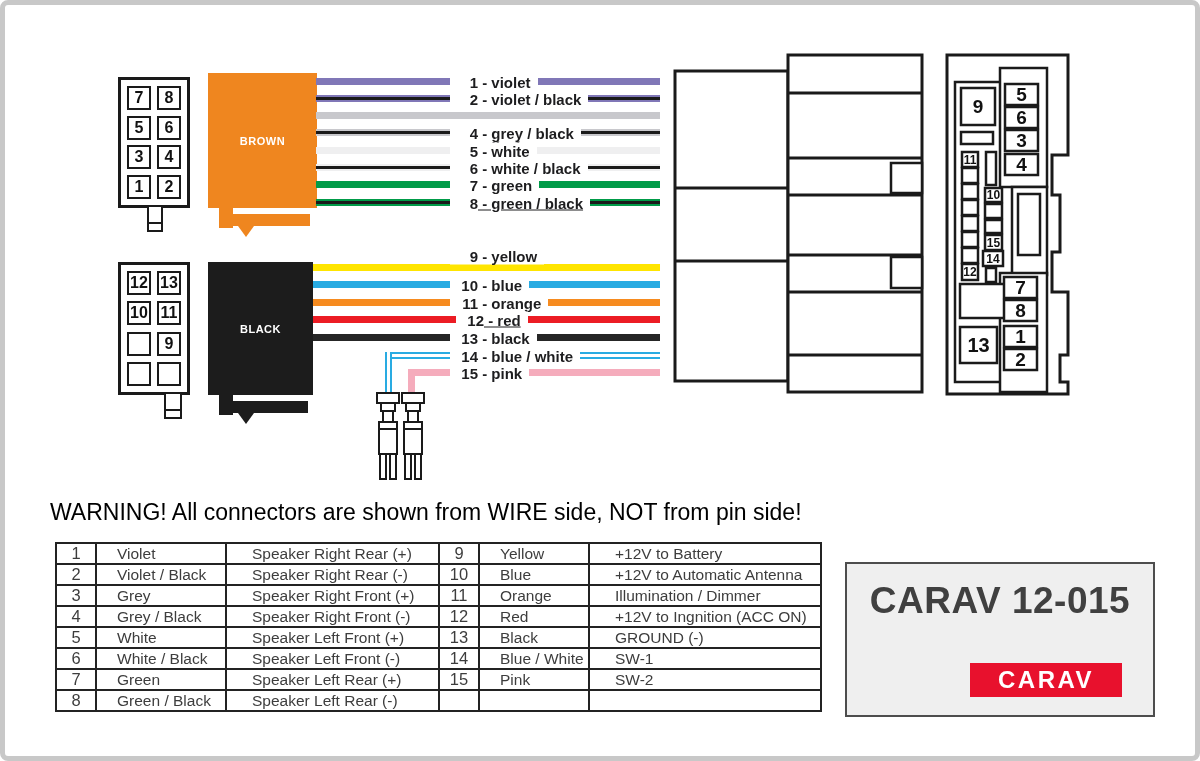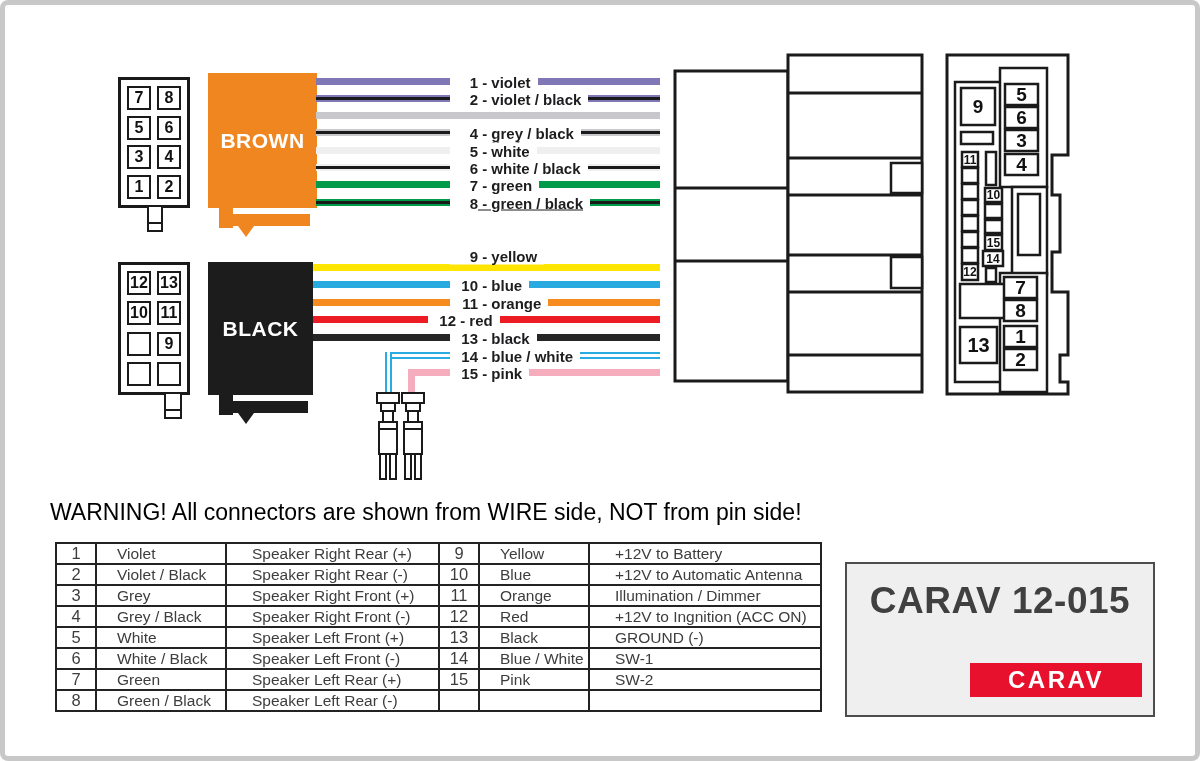--- a/index.html
+++ b/index.html
@@ -11,21 +11,21 @@
   .pin-grid{position:absolute;width:72px;border:3px solid #1a1a1a;background:#fff;
             box-sizing:border-box;display:grid;grid-template-columns:24px 24px;
             column-gap:6px;justify-content:center;align-content:space-evenly;}
   .pin-cell{width:24px;height:24px;border:2px solid #1a1a1a;box-sizing:border-box;
             display:flex;align-items:center;justify-content:center;
             font-weight:bold;font-size:16px;color:#111;background:#fff;}
   .grid-stub{position:absolute;border:2px solid #1a1a1a;background:#fff;box-sizing:border-box;}
   .grid-stub>div{position:absolute;left:-1px;right:-1px;bottom:6px;border-top:2px solid #1a1a1a;}
   
   .block{position:absolute;display:flex;align-items:center;justify-content:center;
-         color:#fff;font-weight:bold;font-size:21px;letter-spacing:.5px;}
+         color:#fff;font-weight:bold;font-size:11px;letter-spacing:.5px;}
   
   .wire{position:absolute;height:7px;}
   .wire-v{position:absolute;width:7px;}
   .wire-label{position:absolute;transform:translateY(-50%);background:#fff;padding:0 7px;
               font-weight:bold;font-size:15px;color:#1d1d1f;white-space:nowrap;z-index:5;}
   .wire-label .num{display:inline-block;min-width:21px;text-align:right;}
   
   svg.overlay{position:absolute;left:0;top:0;z-index:8;pointer-events:none;}
   
   table.pintable{position:absolute;border-collapse:collapse;table-layout:fixed;
@@ -36,21 +36,21 @@
   .pintable td.c1{padding-left:20px;border-radius:10px;}
   .pintable td.c2{padding-left:25px;}
   
   .warning{position:absolute;left:50px;top:499px;font-size:23px;color:#EC2227;
            white-space:nowrap;}
   
   .panel{position:absolute;left:845px;top:562px;width:310px;height:155px;
          background:#EFEFEF;border:2px solid #4d4d4d;box-sizing:border-box;}
   .panel .model{position:absolute;left:0;right:0;top:16px;text-align:center;
                 font-weight:bold;font-size:37px;color:#404040;letter-spacing:.5px;}
-  .panel .badge{position:absolute;left:123px;top:99px;width:172px;height:34px;
+  .panel .badge{position:absolute;left:123px;top:99px;width:152px;height:34px;
                 background:#E8112D;display:flex;align-items:center;justify-content:center;
                 color:#fff;font-weight:bold;font-size:24px;letter-spacing:2.5px;}
 </style>
 </head>
 <body>
 
 <div class="page">
 
   <div class="pin-grid" id="brown-grid" style="left:118px;top:77px;height:131px">
       <div class="pin-cell">7</div>
@@ -104,21 +104,21 @@
       <div class="wire-label" style="left: 450px; top: 185.48px;"><span class="num">7</span><span> - green</span></div>
       <div class="wire" style="left: 316px; top: 198.81px; width: 344px; background: linear-gradient(rgb(0, 155, 72) 0px, rgb(0, 155, 72) 2px, rgb(26, 26, 26) 2px, rgb(26, 26, 26) 5px, rgb(0, 155, 72) 5px, rgb(0, 155, 72) 7px);"></div>
       <div class="wire-label" style="left: 450px; top: 202.81px; text-decoration: underline;"><span class="num">8</span><span> - green / black</span></div>
       <div class="wire" style="left: 313px; top: 263.5px; width: 347px; background: rgb(255, 229, 0);"></div>
       <div class="wire-label" style="left: 450px; top: 256px;"><span class="num">9</span><span> - yellow</span></div>
       <div class="wire" style="left: 313px; top: 281.1px; width: 347px; background: rgb(41, 171, 226);"></div>
       <div class="wire-label" style="left: 450px; top: 285.1px;"><span class="num">10</span><span> - blue</span></div>
       <div class="wire" style="left: 313px; top: 298.7px; width: 347px; background: rgb(246, 139, 31);"></div>
       <div class="wire-label" style="left: 450px; top: 302.7px;"><span class="num">11</span><span> - orange</span></div>
       <div class="wire" style="left: 313px; top: 316.3px; width: 347px; background: rgb(236, 28, 36);"></div>
-      <div class="wire-label" style="left: 428px; top: 320.3px;"><span class="num">12</span><span> - red</span></div>
+      <div class="wire-label" style="left: 456px; top: 320.3px; text-decoration: underline;"><span class="num">12</span><span> - red</span></div>
       <div class="wire" style="left: 313px; top: 333.9px; width: 347px; background: rgb(38, 38, 38);"></div>
       <div class="wire-label" style="left: 450px; top: 337.9px;"><span class="num">13</span><span> - black</span></div>
       <div class="wire" style="left: 385px; top: 351.5px; width: 275px; background: linear-gradient(rgb(41, 171, 226) 0px, rgb(41, 171, 226) 2px, rgb(255, 255, 255) 2px, rgb(255, 255, 255) 5px, rgb(41, 171, 226) 5px, rgb(41, 171, 226) 7px);"></div>
       <div class="wire-label" style="left: 450px; top: 355.5px;"><span class="num">14</span><span> - blue / white</span></div>
       <div class="wire" style="left: 408px; top: 369.1px; width: 252px; background: rgb(245, 172, 188);"></div>
       <div class="wire-label" style="left: 450px; top: 373.1px;"><span class="num">15</span><span> - pink</span></div>
       <div class="wire-v" style="left: 385px; top: 351.5px; height: 43px; background: linear-gradient(to right, rgb(41, 171, 226) 0px, rgb(41, 171, 226) 2px, rgb(255, 255, 255) 2px, rgb(255, 255, 255) 5px, rgb(41, 171, 226) 5px, rgb(41, 171, 226) 7px);"></div>
       <div class="wire-v" style="left: 408px; top: 369.1px; height: 25px; background: rgb(245, 172, 188);"></div>
     </div>
 

